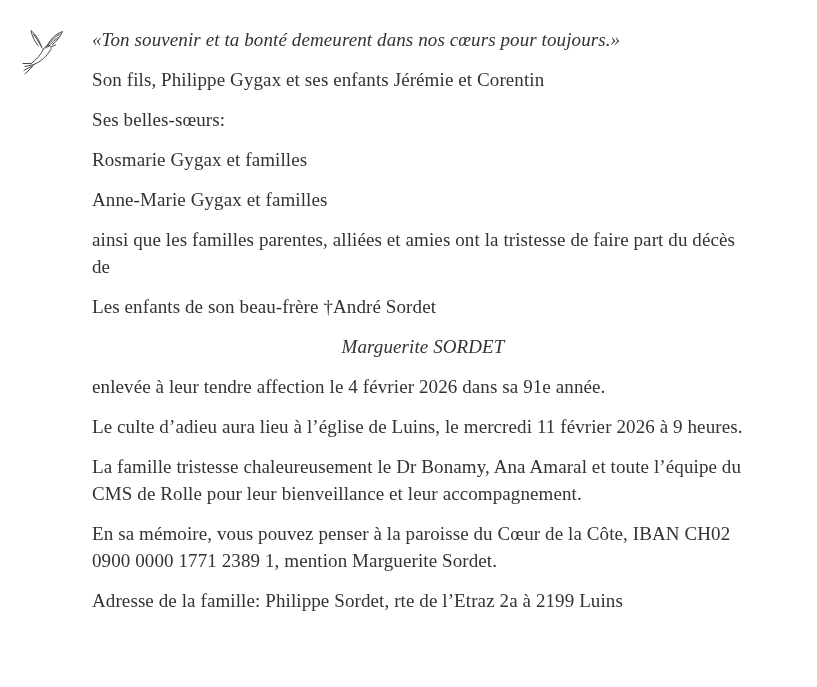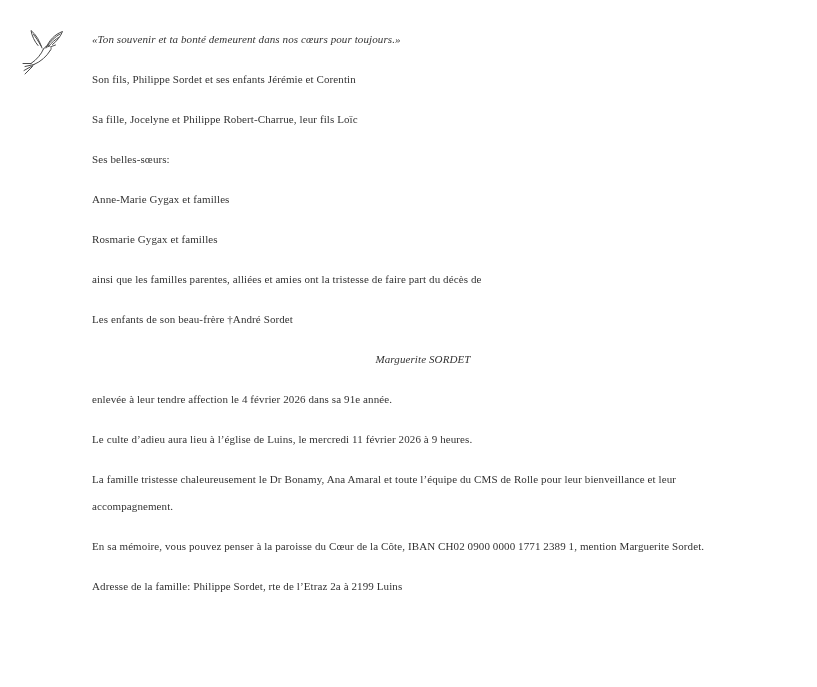--- a/index.html
+++ b/index.html
@@ -23,21 +23,21 @@
     height: 52px;
   }
   .content {
     position: absolute;
     left: 92px;
     top: 26px;
     width: 662px;
   }
   .content p {
     margin: 0 0 13px 0;
-    font-size: 11px;
+    font-size: 19px;
     line-height: 27px;
     letter-spacing: 0.1px;
   }
   p.quote {
     font-style: italic;
   }
   p.deceased-name {
     font-style: italic;
     text-align: center;
   }
@@ -66,25 +66,24 @@
       <path d="M18 37.5 L9 39.5"></path>
       <path d="M17 38.5 L8 43.5"></path>
       <path d="M16.5 39.5 L9 47"></path>
       <path d="M15 36.5 L7 36.5"></path>
     </svg>
   </div>
 
   <div class="content">
     <p class="quote">«Ton souvenir et ta bonté demeurent dans nos cœurs pour toujours.»</p>
 
-    <p>Son fils, Philippe Sordet et ses enfants Jérémie et Corentin</p>
-    <p>Sa fille, Jocelyne et Philippe Robert-Charrue, leur fils Loïc</p>
+    <p>Son fils, Philippe Gygax et ses enfants Jérémie et Corentin</p>
     <p>Ses belles-sœurs:</p>
+    <p>Rosmarie Gygax et familles</p>
     <p>Anne-Marie Gygax et familles</p>
-    <p>Rosmarie Gygax et familles</p>
     <p>ainsi que les familles parentes, alliées et amies ont la tristesse de faire part du décès de</p>
     <p>Les enfants de son beau-frère †André Sordet</p>
 
     <p class="deceased-name">Marguerite SORDET</p>
 
     <p>enlevée à leur tendre affection le 4 février 2026 dans sa 91e année.</p>
     <p>Le culte d’adieu aura lieu à l’église de Luins, le mercredi 11 février 2026 à 9 heures.</p>
     <p>La famille tristesse chaleureusement le Dr Bonamy, Ana Amaral et toute l’équipe du CMS de Rolle pour leur bienveillance et leur accompagnement.</p>
     <p>En sa mémoire, vous pouvez penser à la paroisse du Cœur de la Côte, IBAN CH02 0900 0000 1771 2389 1, mention Marguerite Sordet.</p>
     <p>Adresse de la famille: Philippe Sordet, rte de l’Etraz 2a à 2199 Luins</p>

